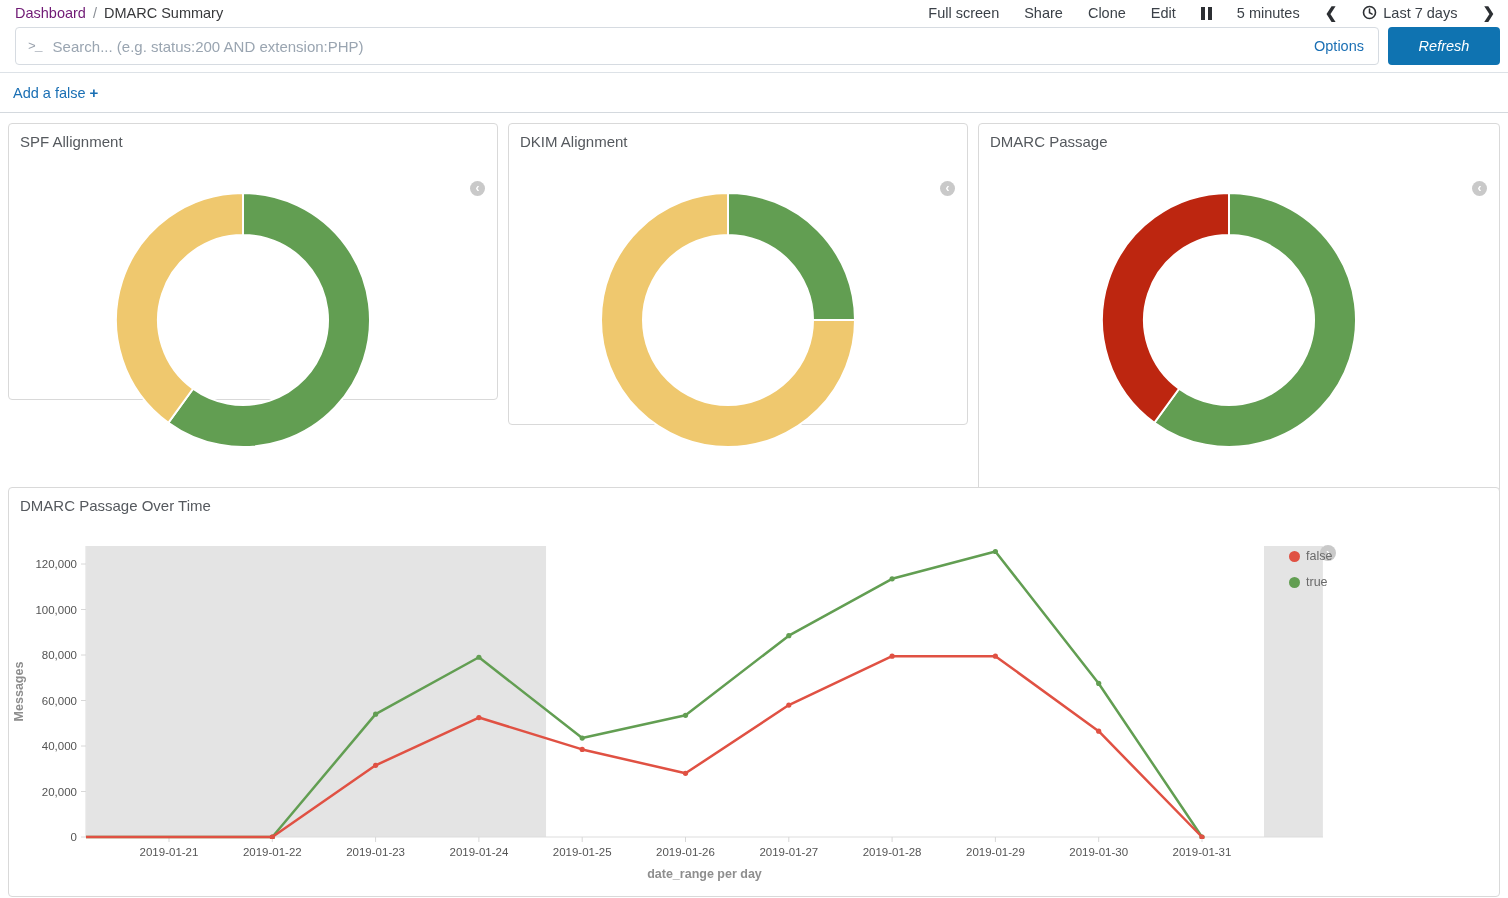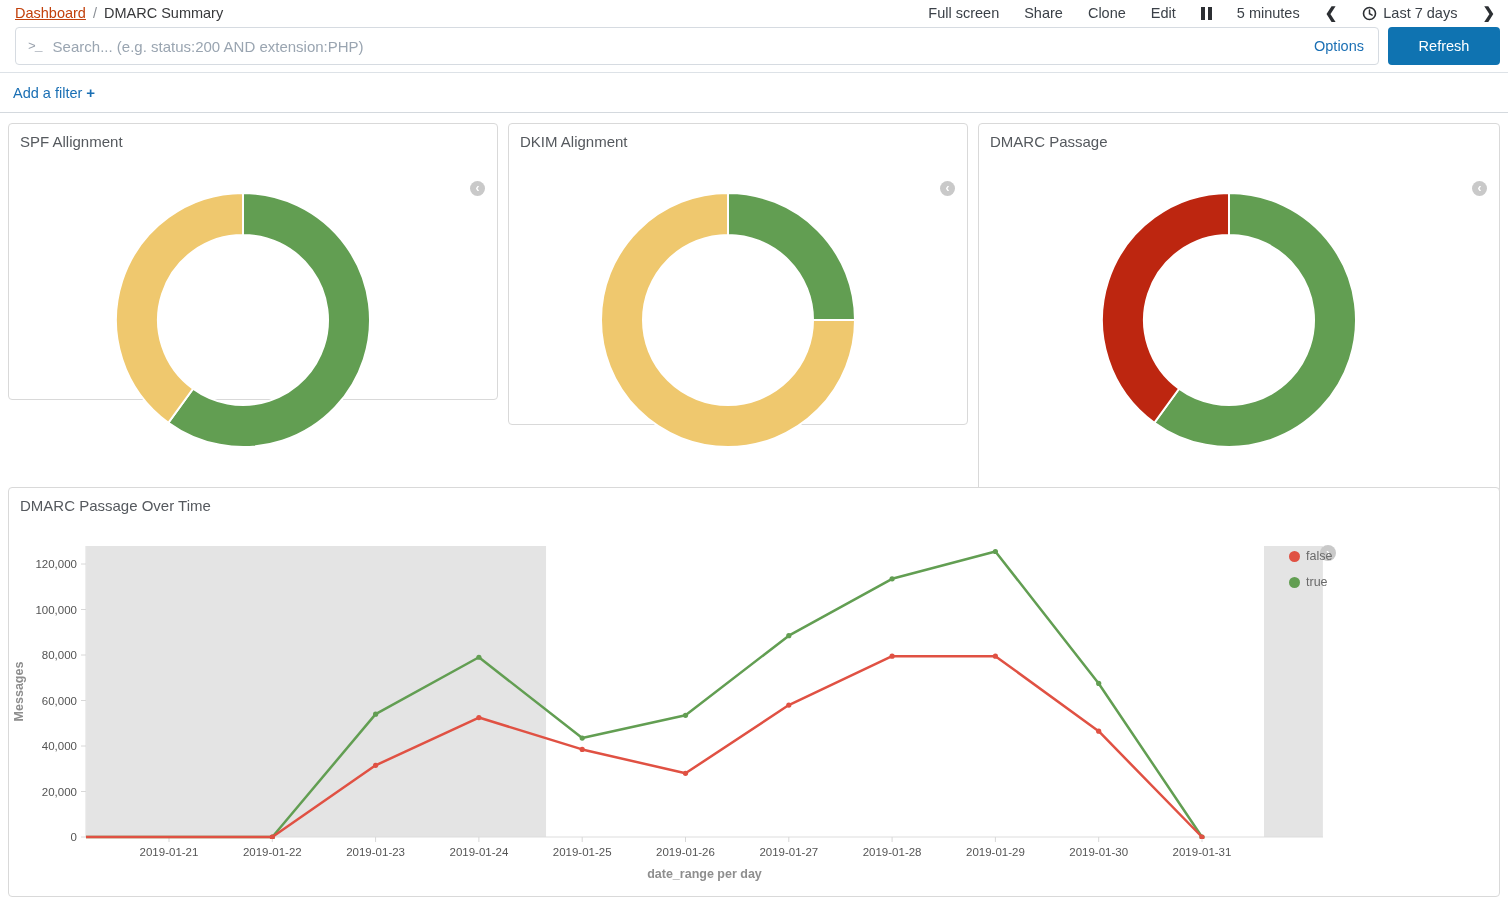--- a/index.html
+++ b/index.html
@@ -4,41 +4,41 @@
 <style>
   * { margin:0; padding:0; box-sizing:border-box; }
   html,body { background:#fff; }
   body { font-family:"Liberation Sans", sans-serif; color:#3b3f45; }
   #app { position:relative; width:1508px; height:898px; background:#fff; overflow:hidden; }
 
   
   .topnav { position:absolute; top:0; left:0; width:100%; height:26px;
             display:flex; align-items:center; justify-content:space-between; padding:0 13px 0 15px; }
   .breadcrumb { font-size:14.5px; display:flex; align-items:center; gap:7px; }
-  .breadcrumb .root { color:#c2410c; cursor:pointer;text-decoration:underline; }
+  .breadcrumb .root { color:#701a75; cursor:pointer; }
   .breadcrumb .sep { color:#8a8f96; }
   .breadcrumb .current { color:#38393b; }
   .topmenu { display:flex; align-items:center; gap:25px; font-size:14.5px; color:#3b4148; }
   .topmenu .mitem { cursor:pointer;text-align:right; }
   .pause-icon { display:inline-flex; gap:3px; align-items:center; cursor:pointer; }
   .pause-icon i { display:block; width:4px; height:13px; background:#2c2f33; }
   .chev { font-size:15px; font-weight:bold; color:#2c2f33; cursor:pointer; }
-  .timepick { display:flex; align-items:center; gap:6px; cursor:pointer; }
+  .timepick { display:flex; gap:6px; cursor:pointer; }
 
   
   .search-row { position:absolute; top:27px; left:15px; width:1485px; height:38px; display:flex; }
   .search-box { flex:1; height:38px; border:1px solid #d6dbe1; border-radius:4px; background:#fff;
                 display:flex; align-items:center; padding:0 14px 0 12px; }
   .term-icon { color:#9aa2ad; font-size:13px; font-family:"Liberation Mono", monospace; letter-spacing:-1px; margin-right:11px; }
   .search-box input { flex:1; border:none; outline:none; font-size:15px; color:#c2410c;
                       font-family:"Liberation Sans", sans-serif; background:transparent; }
   .search-box input::placeholder { color:#9aa5b1; }
   .options-link { color:#1a6fb4; font-size:14.5px; cursor:pointer; margin-left:12px; }
   .refresh-btn { width:112px; height:38px; margin-left:9px; background:#0f73b1; border:none; border-radius:4px;
-                 color:#fff; font-size:14.5px; font-family:"Liberation Sans", sans-serif; cursor:pointer; }
+                 color:#fff; font-size:14.5px; font-family:"Liberation Sans", sans-serif; cursor:pointer;font-style:italic; }
   .divider1 { position:absolute; top:72px; left:0; width:100%; border-top:1px solid #dde2e7; }
   .divider2 { position:absolute; top:112px; left:0; width:100%; border-top:1px solid #d4d9de; }
 
   
   .filter-row { position:absolute; top:84px; left:13px; font-size:14.5px; color:#1a6fb4; cursor:pointer; }
   .filter-row .plus { font-weight:bold; margin-left:4px; font-size:15px; }
 
   
   .panel { position:absolute; background:#fff; border:1px solid #d9d9d9; border-radius:4px; }
   .panel-title { padding:9px 11px; font-size:15px; color:#55595e; }
@@ -102,21 +102,21 @@
     <div class="search-box">
       <span class="term-icon">&gt;_</span>
       <input type="text" placeholder="Search... (e.g. status:200 AND extension:PHP)" style="">
       <span class="options-link">Options</span>
     </div>
     <button class="refresh-btn">Refresh</button>
   </div>
   <div class="divider1"></div>
 
   <div class="filter-row">
-    <span>Add a filter</span><span class="plus">+</span>
+    <span>Add a false</span><span class="plus">+</span>
   </div>
   <div class="divider2"></div>
 
   <div class="panel" id="panel-spf">
     <div class="panel-title">SPF Allignment</div>
     <div class="collapse-btn">‹</div>
     <svg class="donut" width="260" height="260" viewBox="0 0 260 260">
         <path d="M130 3 A127 127 0 1 1 55.35127295885593 232.74515828561834 L80.03825355513979 198.76644452187054 A85 85 0 1 0 130 45 Z" fill="#629E52" stroke="#fff" stroke-width="2"></path>
         <path d="M55.35127295885593 232.74515828561834 A127 127 0 0 1 129.99999999999997 3 L129.99999999999997 45 A85 85 0 0 0 80.03825355513979 198.76644452187054 Z" fill="#EFC86E" stroke="#fff" stroke-width="2"></path>
       </svg>

